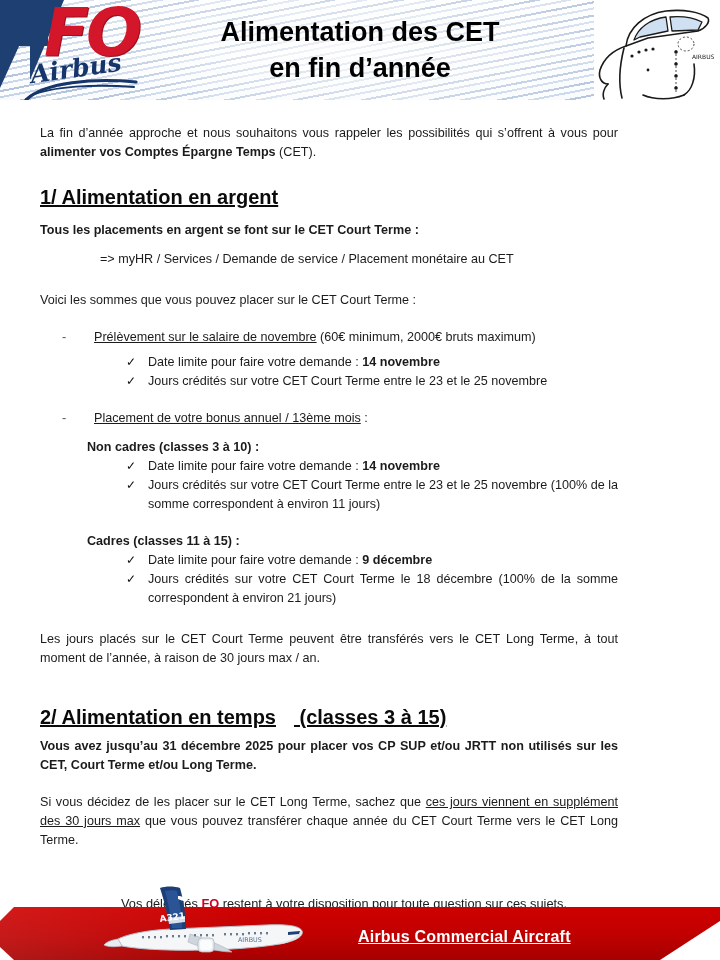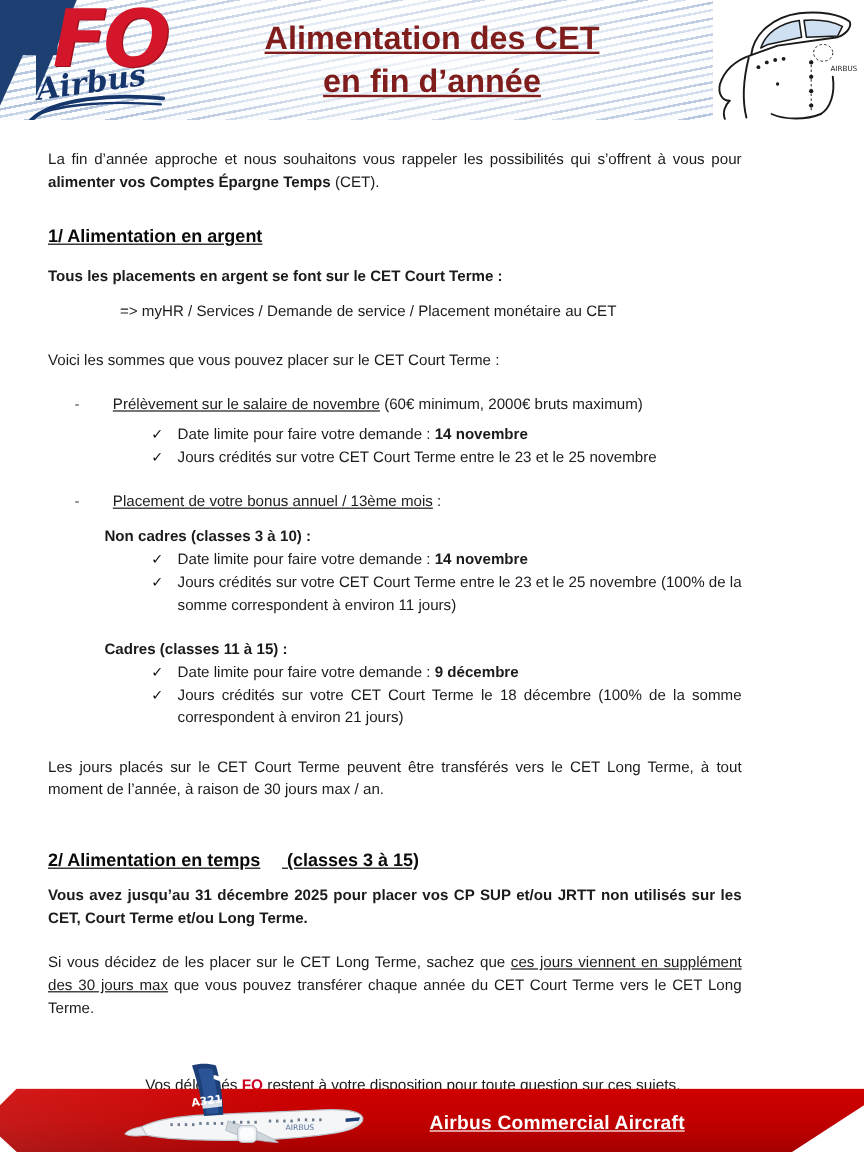--- a/index.html
+++ b/index.html
@@ -108,24 +108,23 @@
   }
 
   .header-title {
     position: absolute;
     left: 150px; top: 14px;
     width: 420px;
     text-align: center;
     font-family: "Liberation Sans", sans-serif;
     font-size: 27px;
     font-weight: bold;
-    color: #7f1d1d;
+    color: #000000;
     line-height: 36px;
     z-index: 5;
-    text-decoration: underline;
   }
 
   .nose-art {
     position: absolute;
     left: 588px; top: 0px;
     width: 126px; height: 104px;
     z-index: 4;
   }
 
   .date-line {
@@ -150,21 +149,21 @@
   .b { font-weight: bold; }
   .bu { font-weight: normal; text-decoration: underline; }
   .gap6  { height: 6px; }
   .gap10 { height: 10px; }
   .gap14 { height: 14px; }
   .gap18 { height: 18px; }
   .gap22 { height: 22px; }
   .gap26 { height: 26px; }
 
   .section-h {
-    font-size: 15px;
+    font-size: 20px;
     font-weight: bold;
     text-decoration: underline;
     color: #0a0a0a;
   }
   .section-h .plain {
     font-weight: bold;
     text-decoration: none;
     margin-left: 18px;
   }
   .sub-bold {

